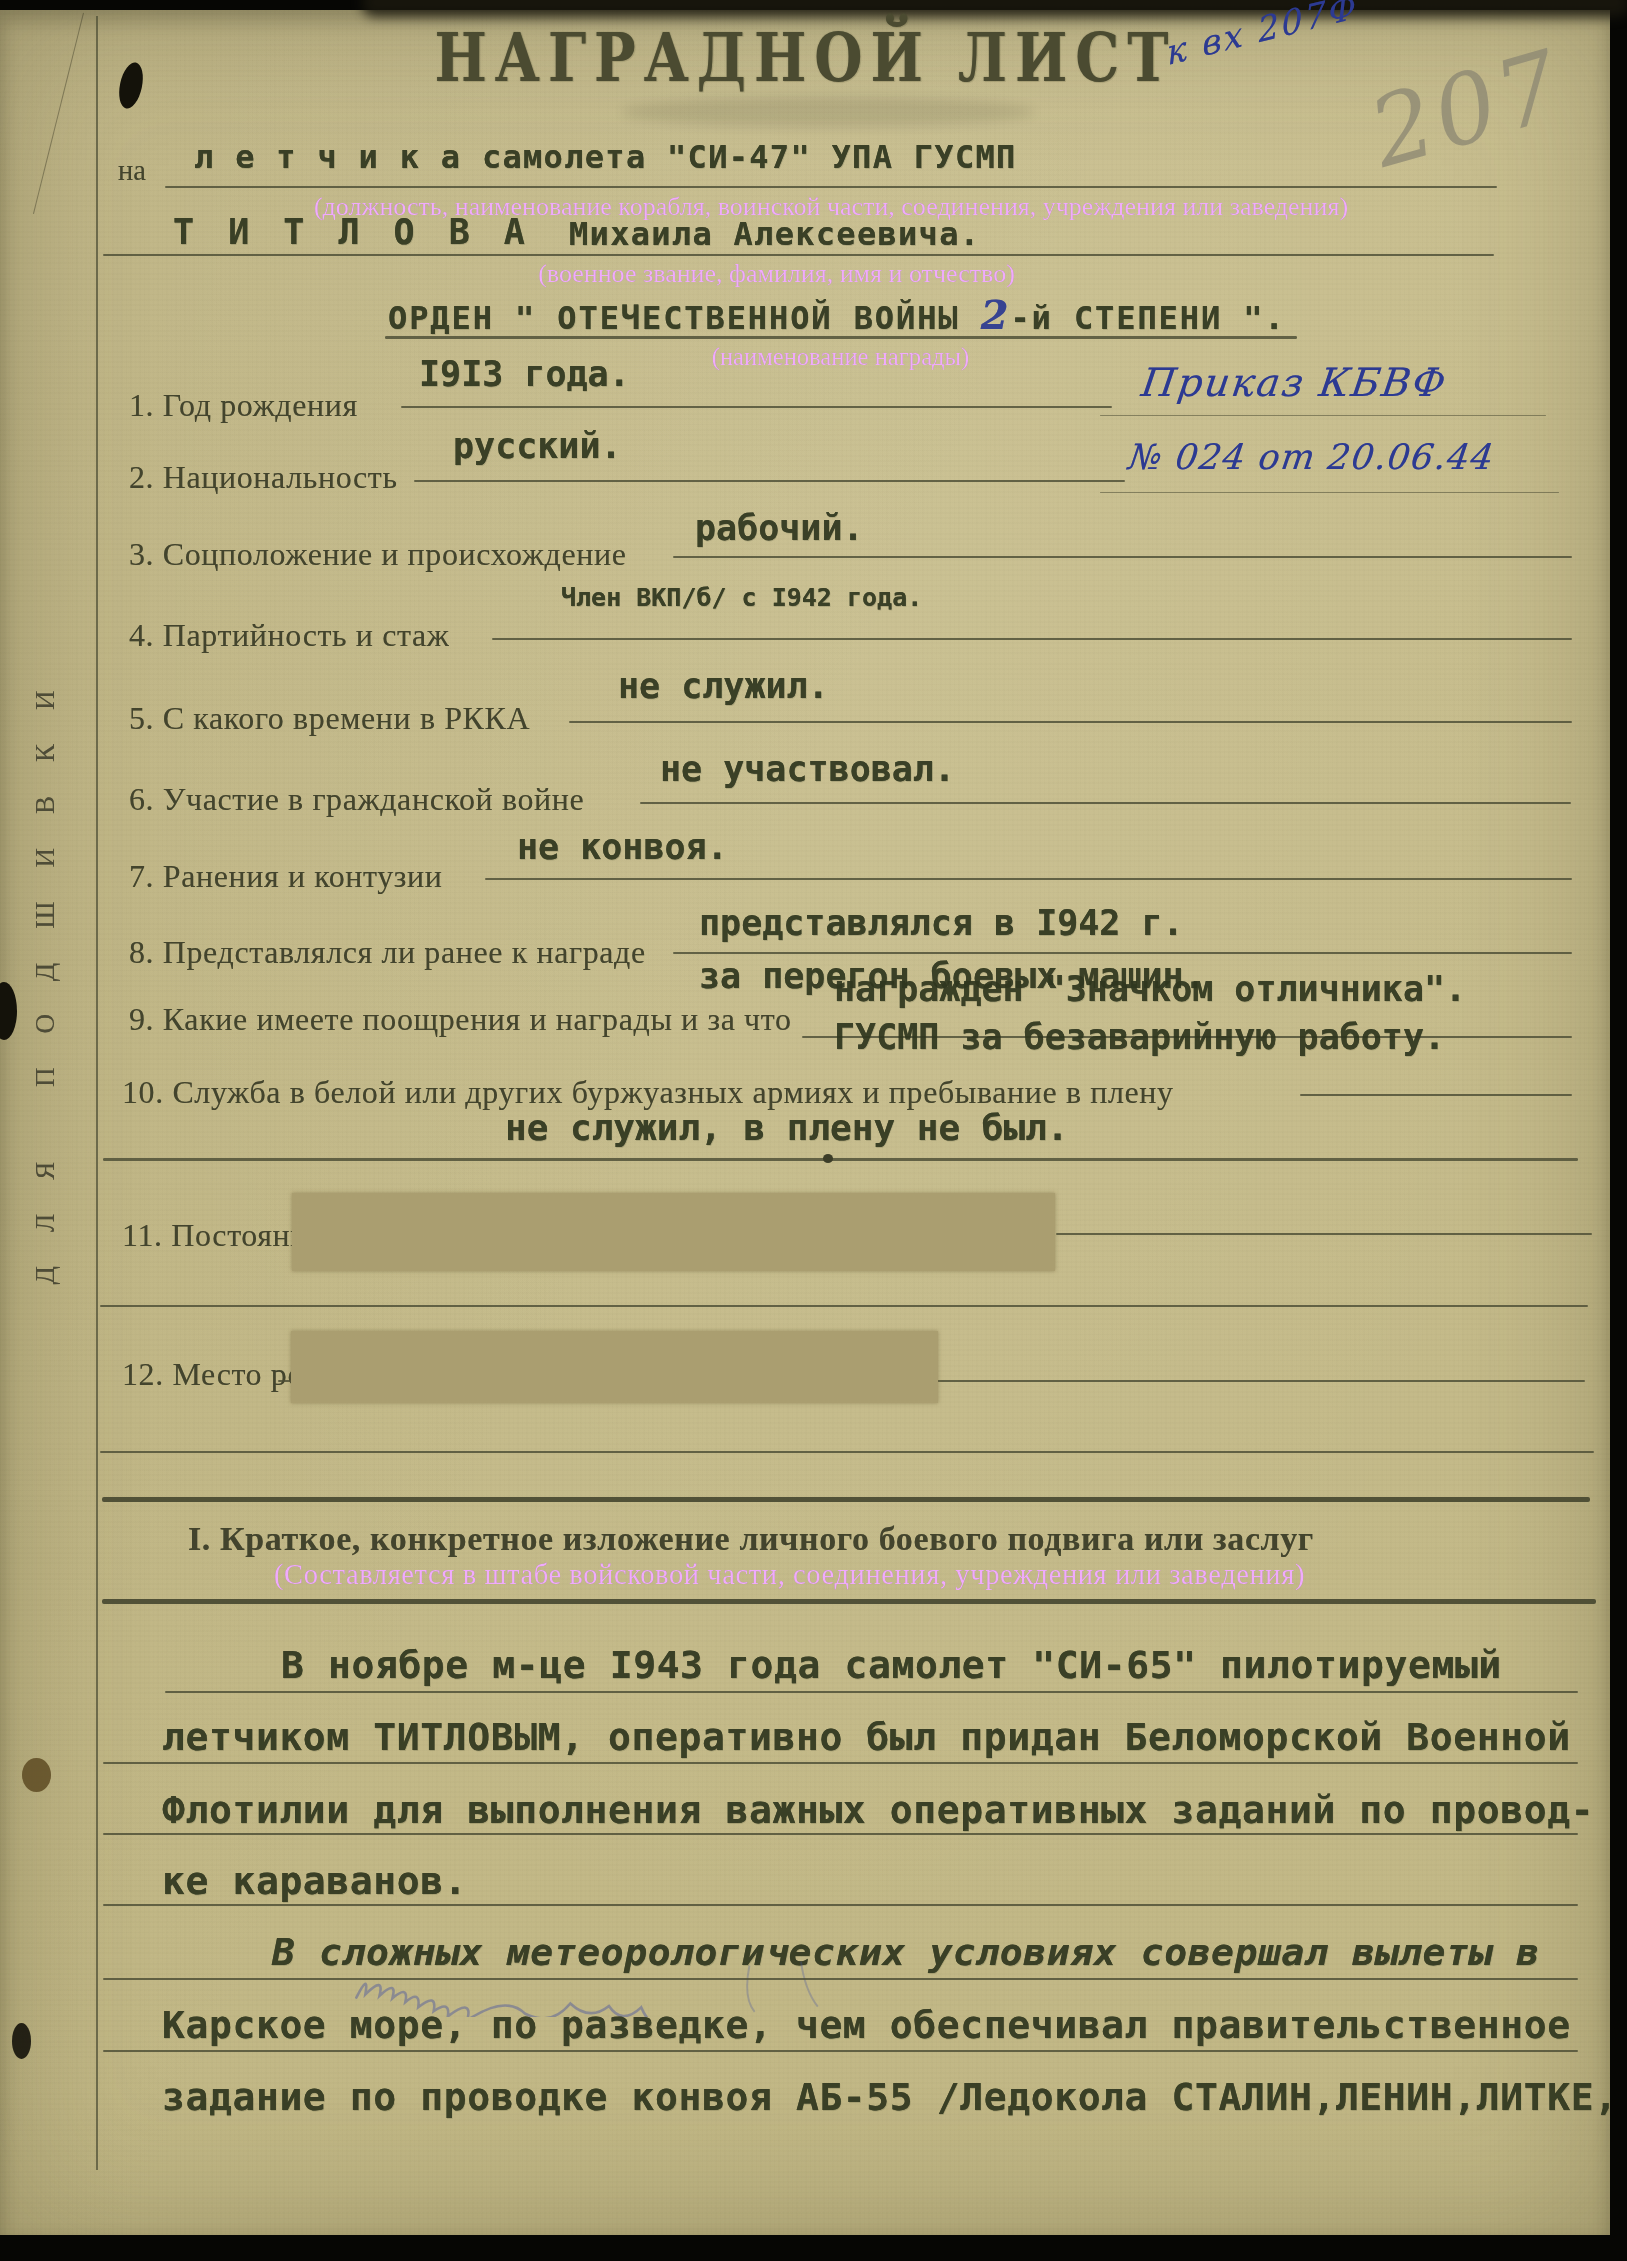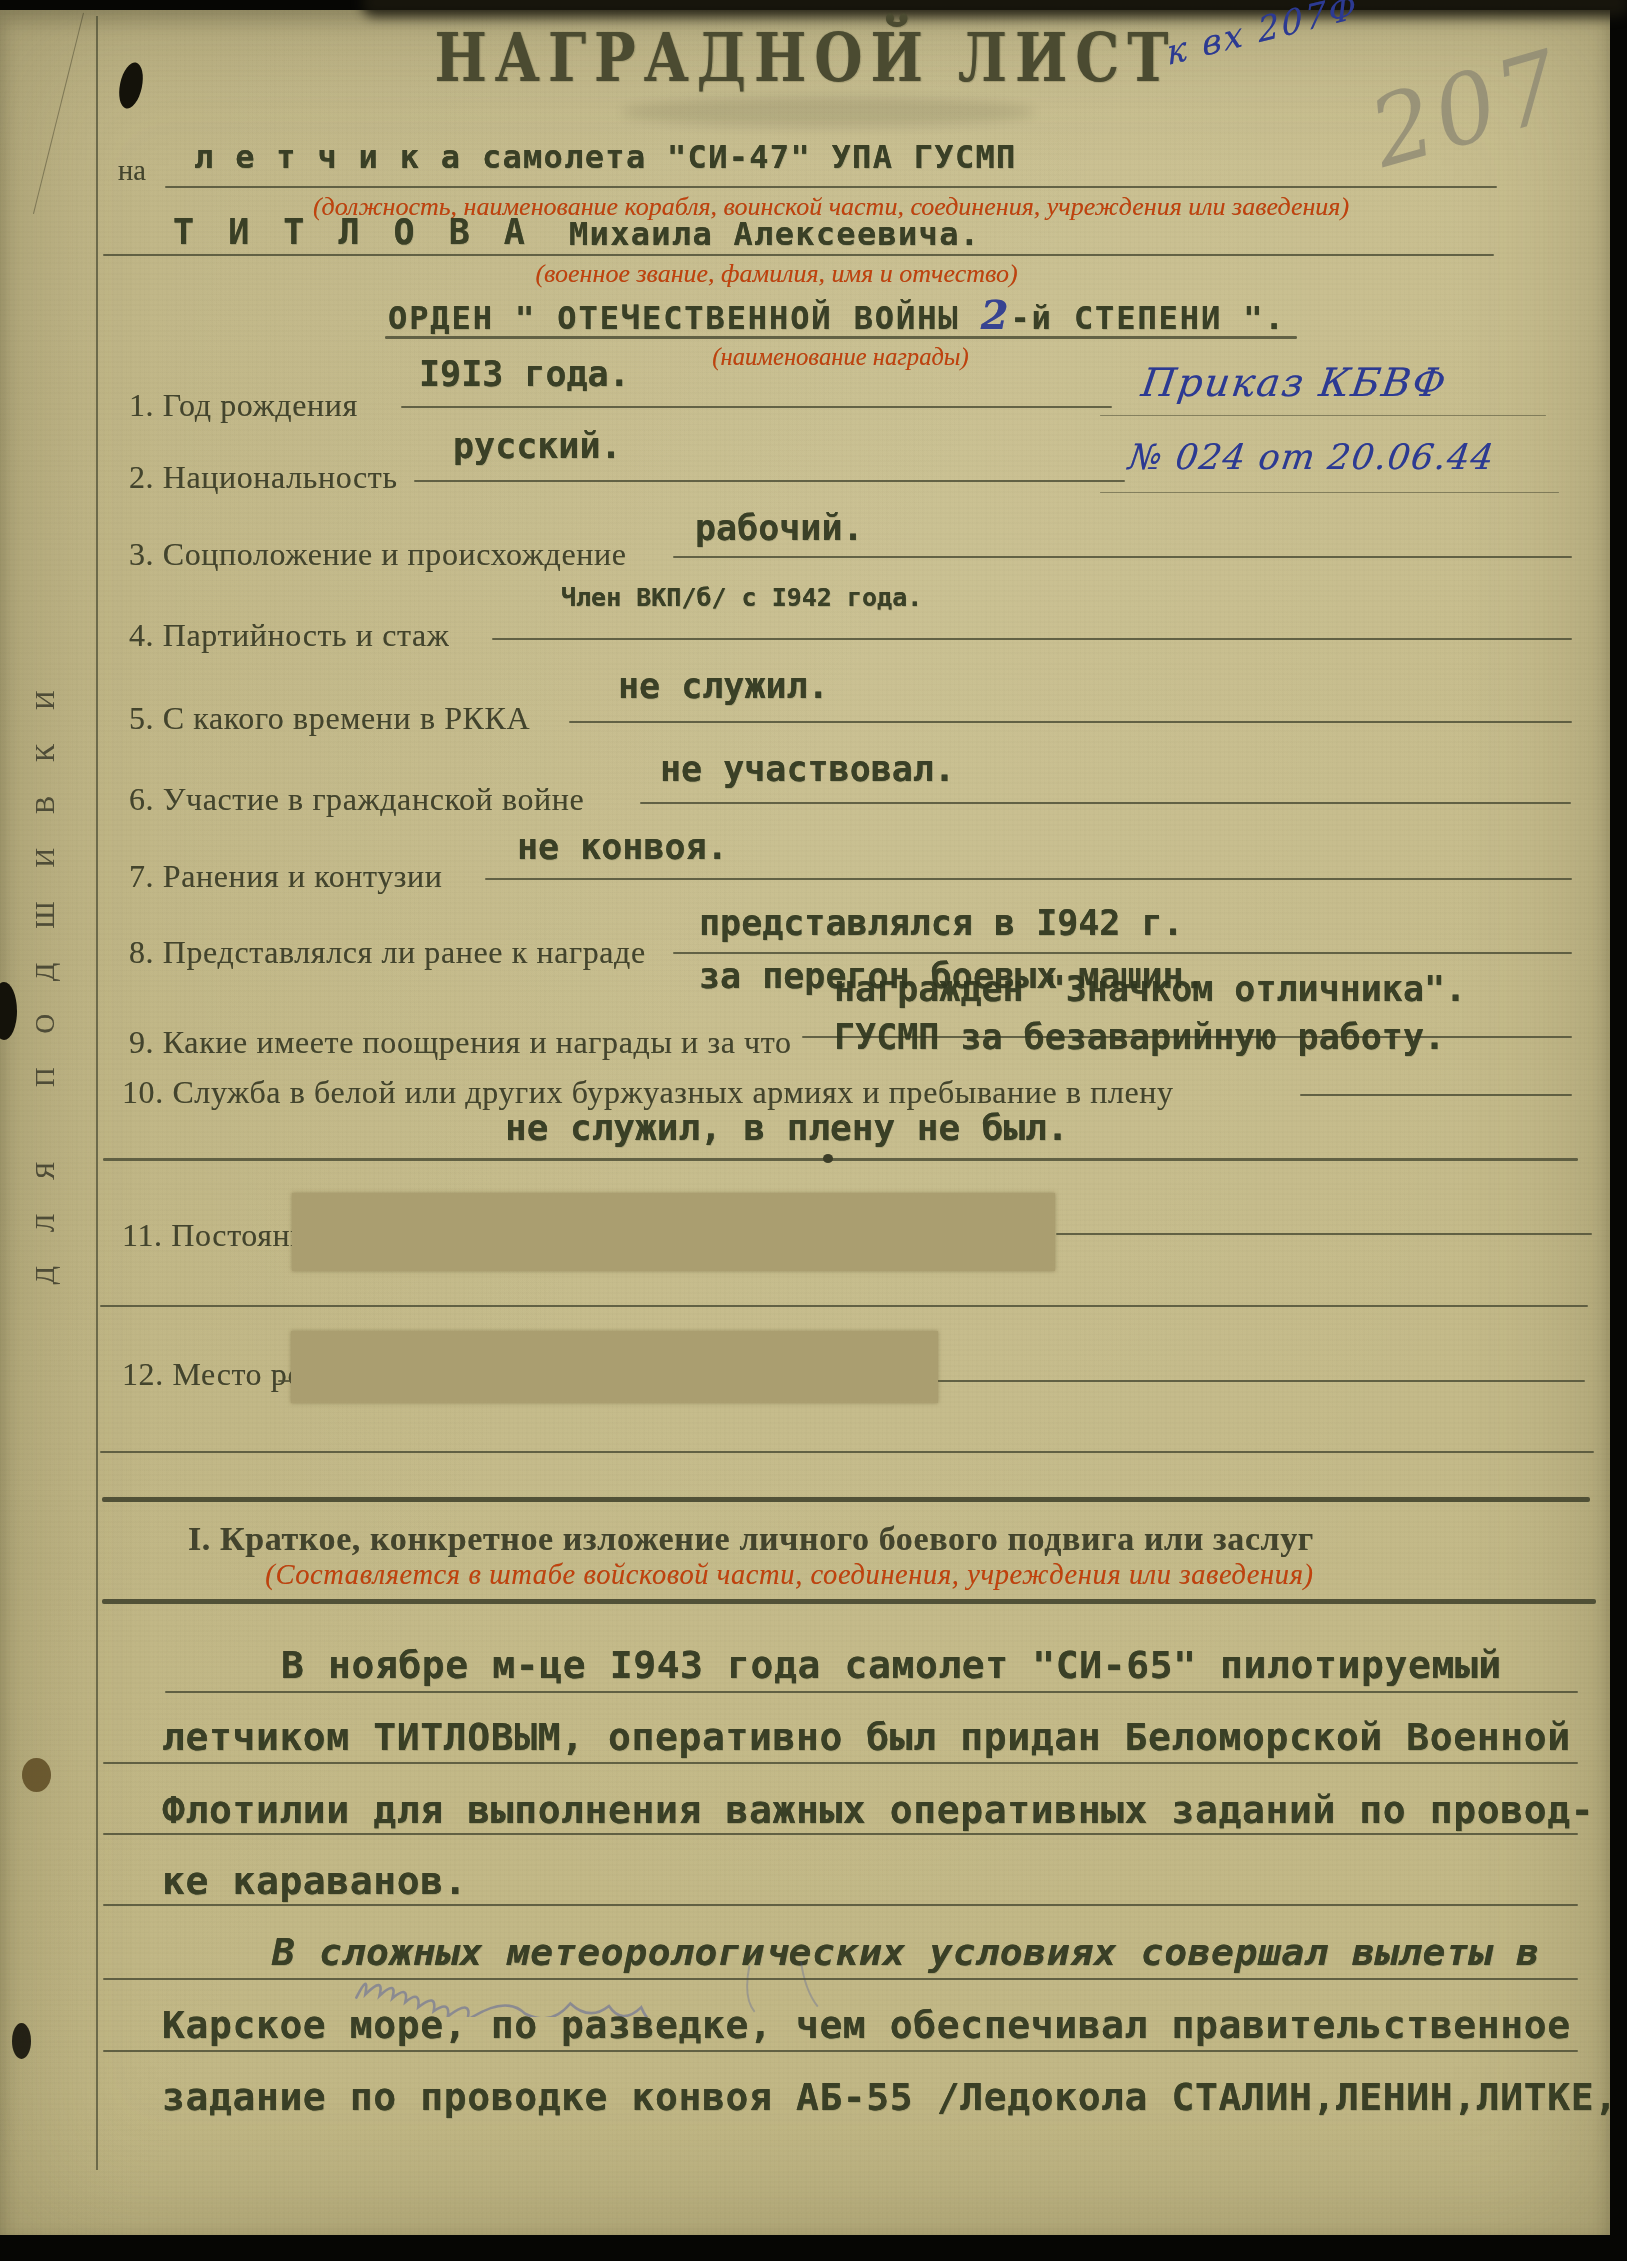--- a/index.html
+++ b/index.html
@@ -8,21 +8,21 @@
   .paper{position:absolute;left:0;top:10.3px;right:17px;bottom:26px;
     background:
       radial-gradient(ellipse at 52% 28%, rgba(255,253,230,0.07), transparent 62%),
       linear-gradient(115deg, rgba(110,100,60,0.10), transparent 45%),
       repeating-linear-gradient(0deg, rgba(92,86,52,0.025) 0 1.9px, transparent 1.9px 5.2px),
       repeating-linear-gradient(90deg, rgba(92,86,52,0.02) 0 1.3px, transparent 1.3px 4.5px),
       linear-gradient(#c9bf90,#c1b785);
     box-shadow: inset 0 0 142px rgba(70,62,32,.30), inset 0 9px 19.4px rgba(20,18,8,.25);}
   .el{position:absolute;}
   .print{font-family:"Liberation Serif",serif;color:#43442d;text-shadow:0 0 0.6px rgba(67,68,45,.45);}
-  .caption{font-family:"Liberation Serif",serif;color:#c2410c;text-shadow:0 0 0.6px rgba(75,76,53,.4);font-style:italic;}
+  .caption{font-family:"Liberation Serif",serif;color:#f0abfc;text-shadow:0 0 0.6px rgba(75,76,53,.4);}
   .typed{font-family:"DejaVu Sans Mono",monospace;font-weight:700;color:#30371f;
          text-shadow:0 0 0.6px rgba(45,52,30,.8),0.6px 0.6px 0 rgba(45,52,30,.18);opacity:.93;}
   .hand{font-family:"DejaVu Serif",serif;font-style:italic;color:#2c3a92;
         text-shadow:0 0 0.6px rgba(44,58,146,.5);transform:skewX(-8deg);}
   .rule{position:absolute;height:1.9px;background:#4c4d34;opacity:.82;border-radius:1.3px;}
   .rule-heavy{position:absolute;background:#45462f;opacity:.9;border-radius:1.9px;}
   .redact{position:absolute;background:#aa9e70;box-shadow:0 0 3.9px rgba(120,108,66,.6);}
   .title{font-family:"DejaVu Serif",serif;font-weight:700;color:#4b4b31;
          letter-spacing:9px;text-shadow:0 0 1.3px rgba(70,70,45,.55),1.3px 1.3px 0 rgba(70,70,45,.12);
          transform:scale(.88,1.08);transform-origin:center top;}
@@ -126,21 +126,21 @@
 
   <div class="el typed" style="left:699px;top:903px;font-size:35px;">представлялся в I942 г.</div>
   <div class="el print" style="left:129px;top:934px;font-size:32px;letter-spacing:0.6px;">
     <span>8.</span>
     <span>Представлялся ли ранее к награде</span>
   </div>
   <div class="rule" style="left:673px;top:952px;width:899px;"></div>
   <div class="el typed" style="left:699px;top:956px;font-size:35px;">за перегон боевых машин.</div>
 
   <div class="el typed" style="left:834px;top:969px;font-size:35px;">награжден "Значком отличника".</div>
-  <div class="el print" style="left:129px;top:1024px;font-size:32px;letter-spacing:0.6px;">
+  <div class="el print" style="left:129px;top:1001px;font-size:32px;letter-spacing:0.6px;">
     <span>9.</span>
     <span>Какие имеете поощрения и награды и за что</span>
   </div>
   <div class="rule" style="left:802px;top:1036px;width:770px;"></div>
   <div class="el typed" style="left:834px;top:1017px;font-size:35px;">ГУСМП за безаварийную работу.</div>
 
   <div class="el print" style="left:122px;top:1074px;font-size:32px;letter-spacing:0.6px;">
     <span>10.</span>
     <span>Служба в белой или других буржуазных армиях и пребывание в плену</span>
   </div>

